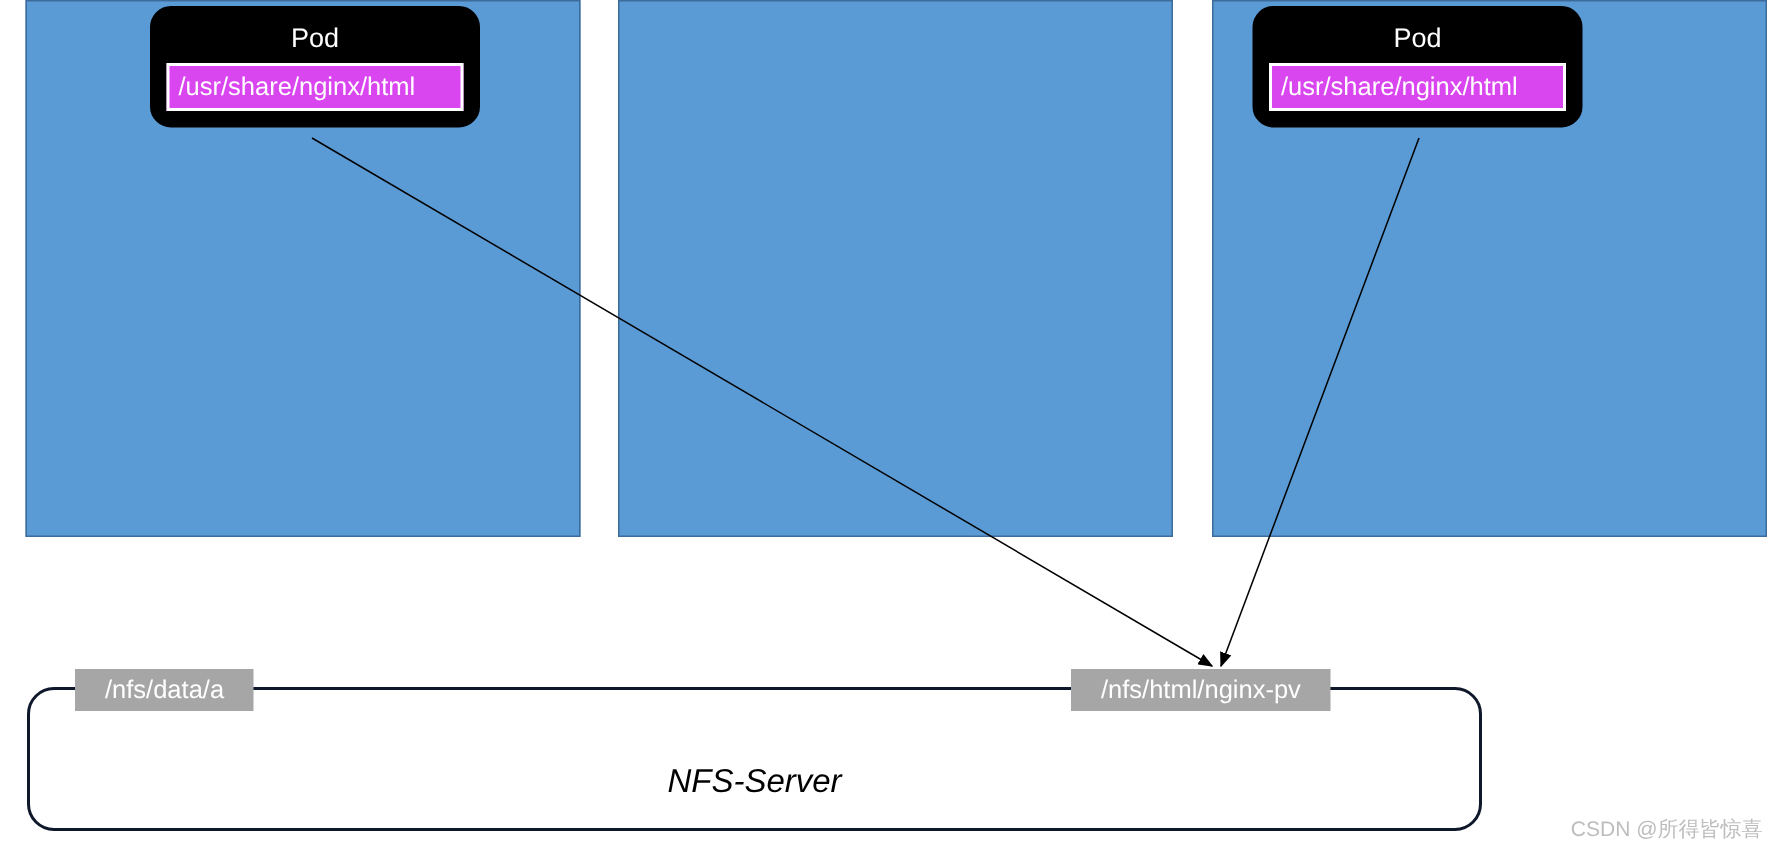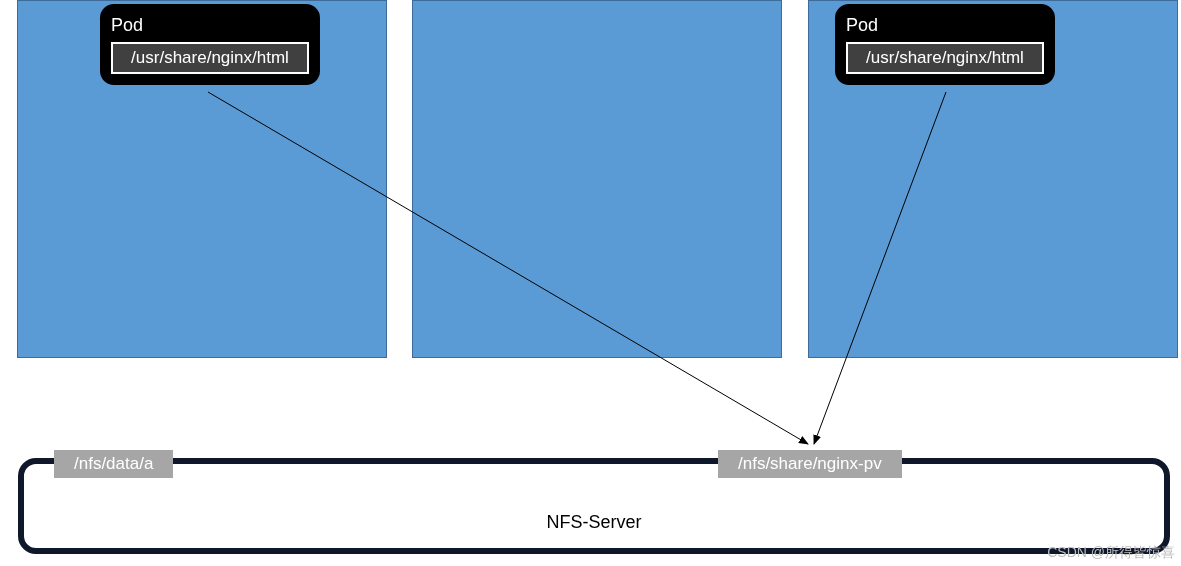--- a/index.html
+++ b/index.html
@@ -19,58 +19,59 @@
   .pod {
     position: absolute;
     background: #000000;
     border: 3px solid #000000;
     border-radius: 14px;
     padding: 6px 8px 8px 8px;
     width: 220px;
   }
   .pod-title {
     color: #ffffff;
-    text-align: left;
+    text-align: center;
     font-size: 18px;
     padding: 2px 0 6px 0;
   }
   .pod-path {
-    background: #404040;
+    background: #d946ef;
     color: #ffffff;
     font-size: 17px;
-    text-align: center;
+    text-align: left;
     padding: 4px 6px;
     border: 2px solid #ffffff;
   }
   .nfs-container {
     position: absolute;
     left: 18px;
     top: 458px;
-    width: 1152px;
+    width: 970px;
     height: 96px;
-    border: 6px solid #0f172a;
+    border: 2px solid #0f172a;
     border-radius: 18px;
     background: #ffffff;
   }
   .nfs-path {
     position: absolute;
     top: -14px;
     background: #a6a6a6;
     color: #ffffff;
     font-size: 17px;
     text-align: center;
     padding: 4px 20px;
   }
   .nfs-label {
     position: absolute;
     top: 48px;
     width: 100%;
     text-align: center;
-    font-size: 18px;
+    font-size: 22px;
     color: #000000;
+    font-style: italic;
   }
   .watermark {
     position: absolute;
     right: 6px;
     bottom: 4px;
     color: #bdbdbd;
     font-size: 14px;
     margin-left: 16px;
   }
   svg.arrows {
@@ -101,17 +102,17 @@
     <marker id="arrowhead" markerWidth="10" markerHeight="8" refX="9" refY="4" orient="auto">
       <polygon points="0 0, 10 4, 0 8" fill="#000000"></polygon>
     </marker>
   </defs>
   <line id="arrow0" stroke="#000000" stroke-width="1" marker-end="url(#arrowhead)" x1="208" y1="92" x2="808" y2="444"></line>
   <line id="arrow1" stroke="#000000" stroke-width="1" marker-end="url(#arrowhead)" x1="946" y1="92" x2="814" y2="444"></line>
 </svg>
 
 <div class="nfs-container">
   <div class="nfs-path" id="nfsp0" style="left: 30px;">/nfs/data/a</div>
-  <div class="nfs-path" id="nfsp2" style="left: 694px;">/nfs/share/nginx-pv</div>
+  <div class="nfs-path" id="nfsp2" style="left: 694px;">/nfs/html/nginx-pv</div>
   <div class="nfs-label">NFS-Server</div>
 </div>
 
 <div class="watermark">CSDN @所得皆惊喜</div>
 
 </body></html>

